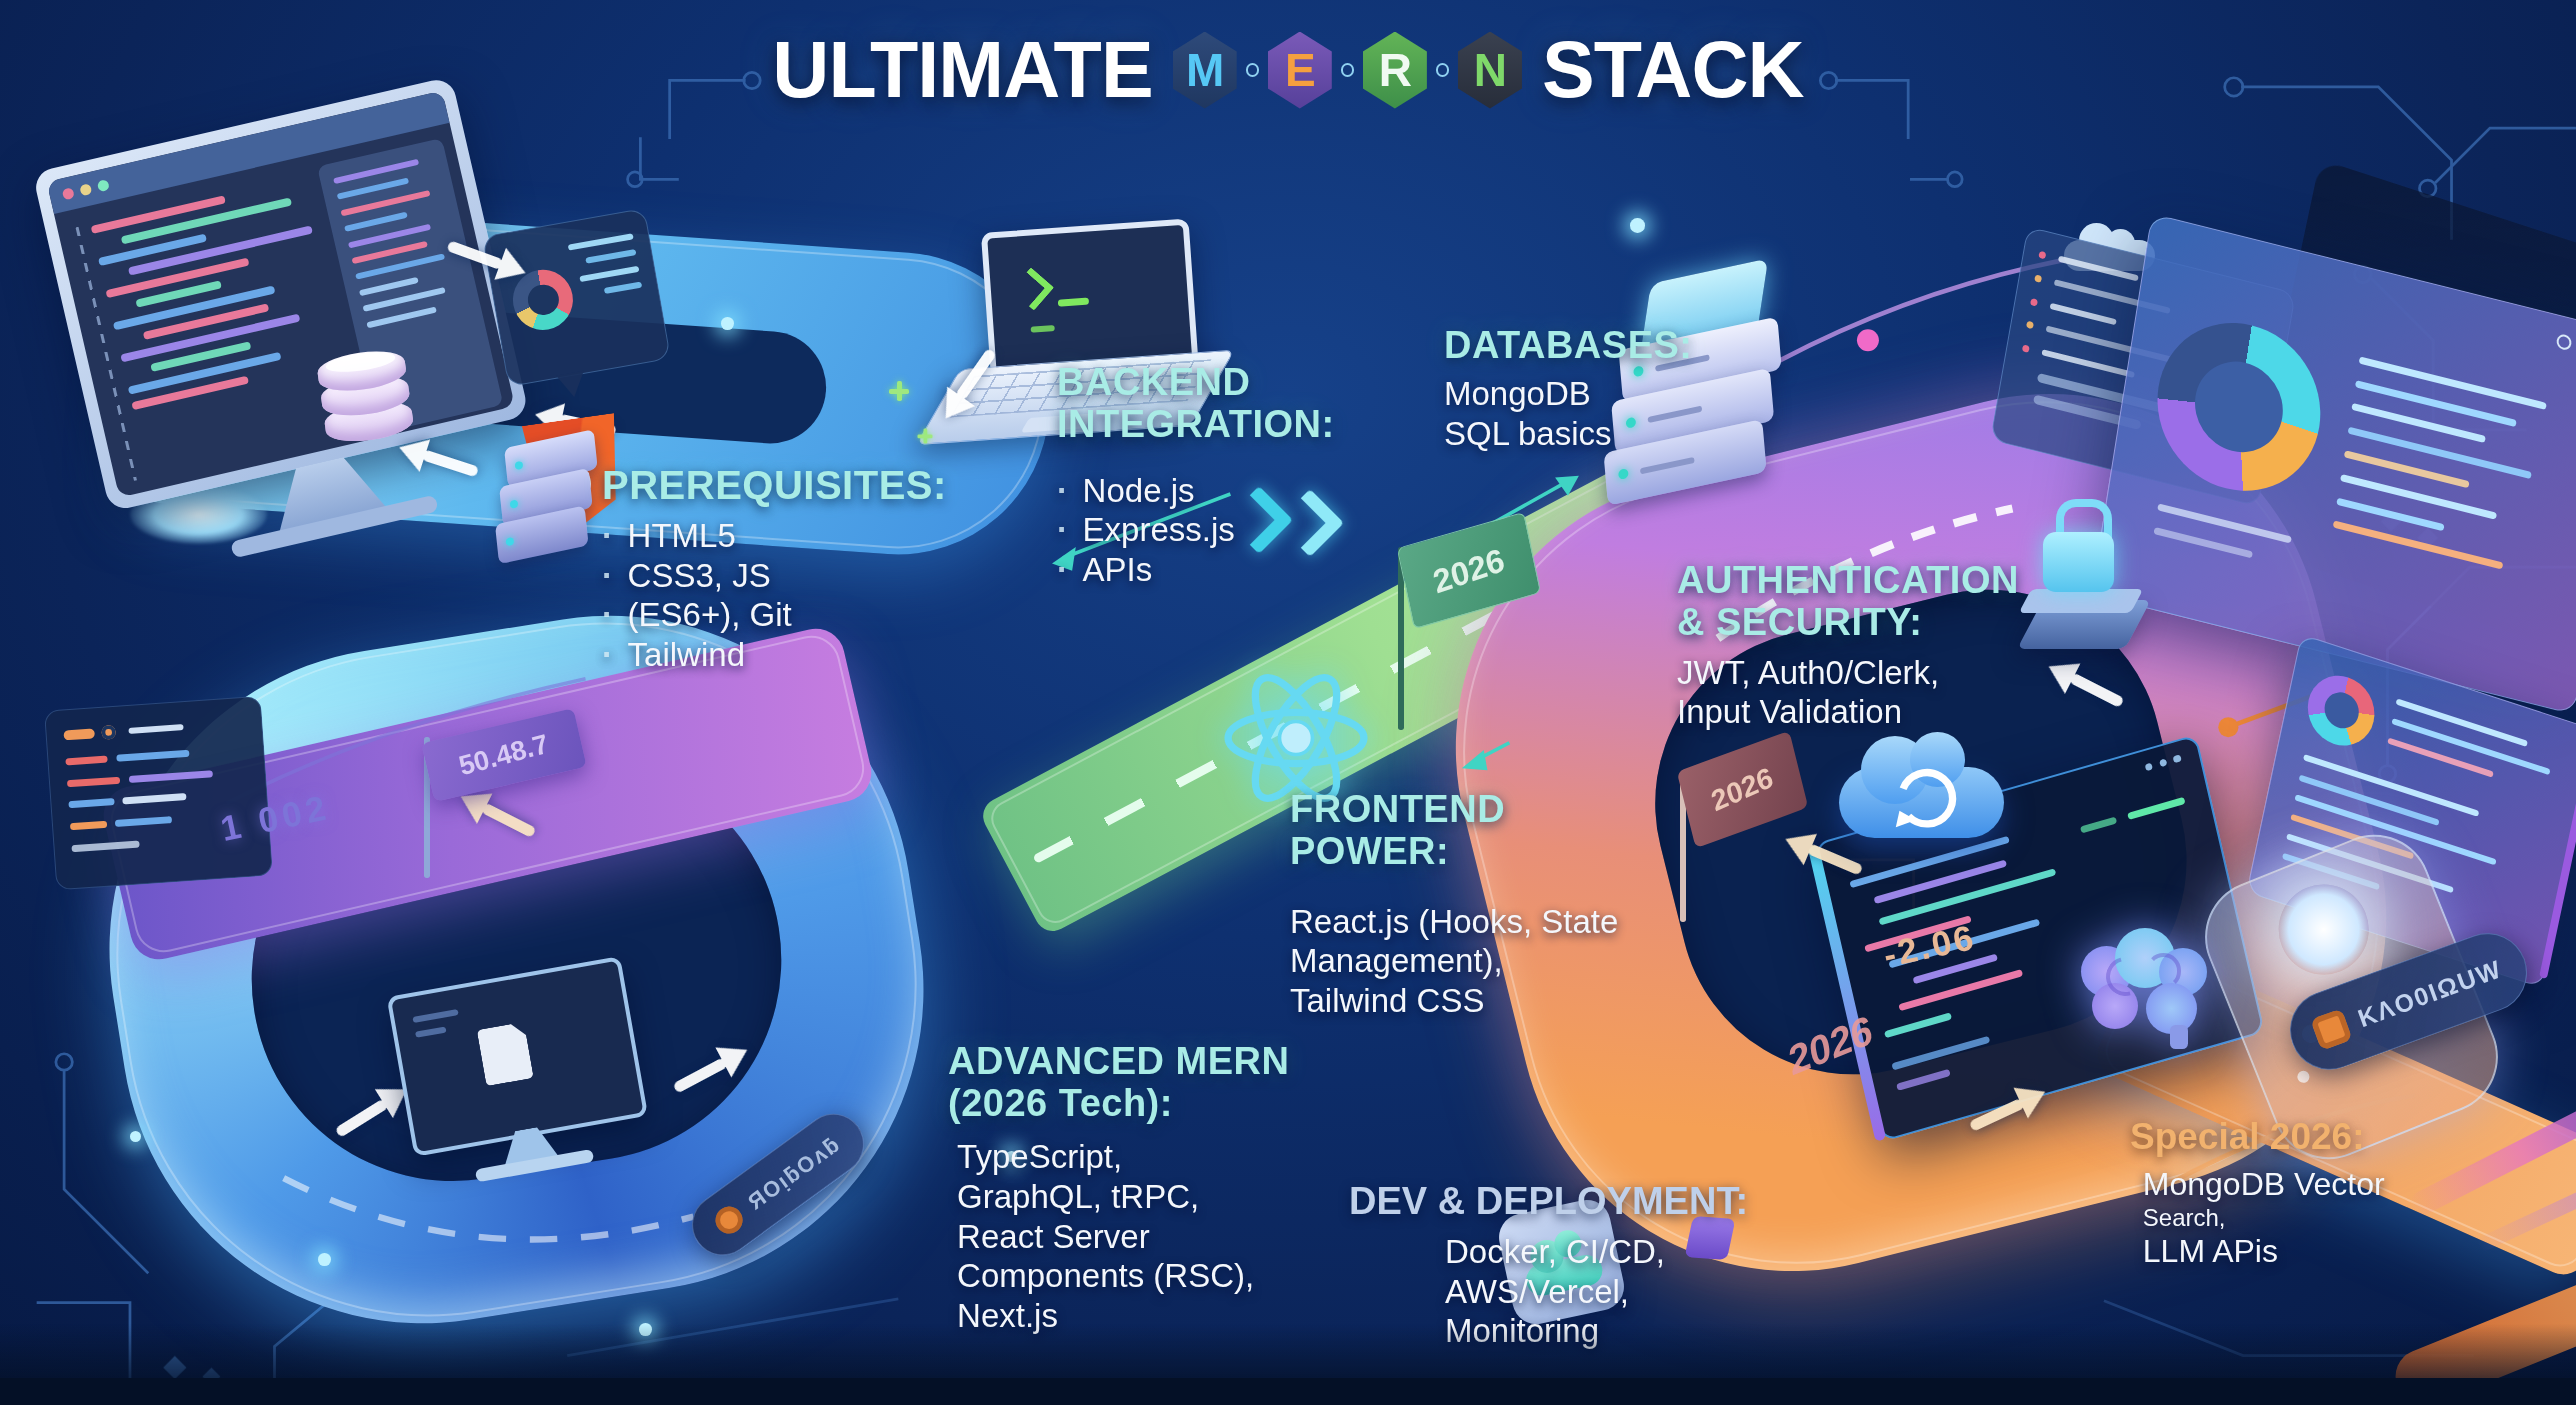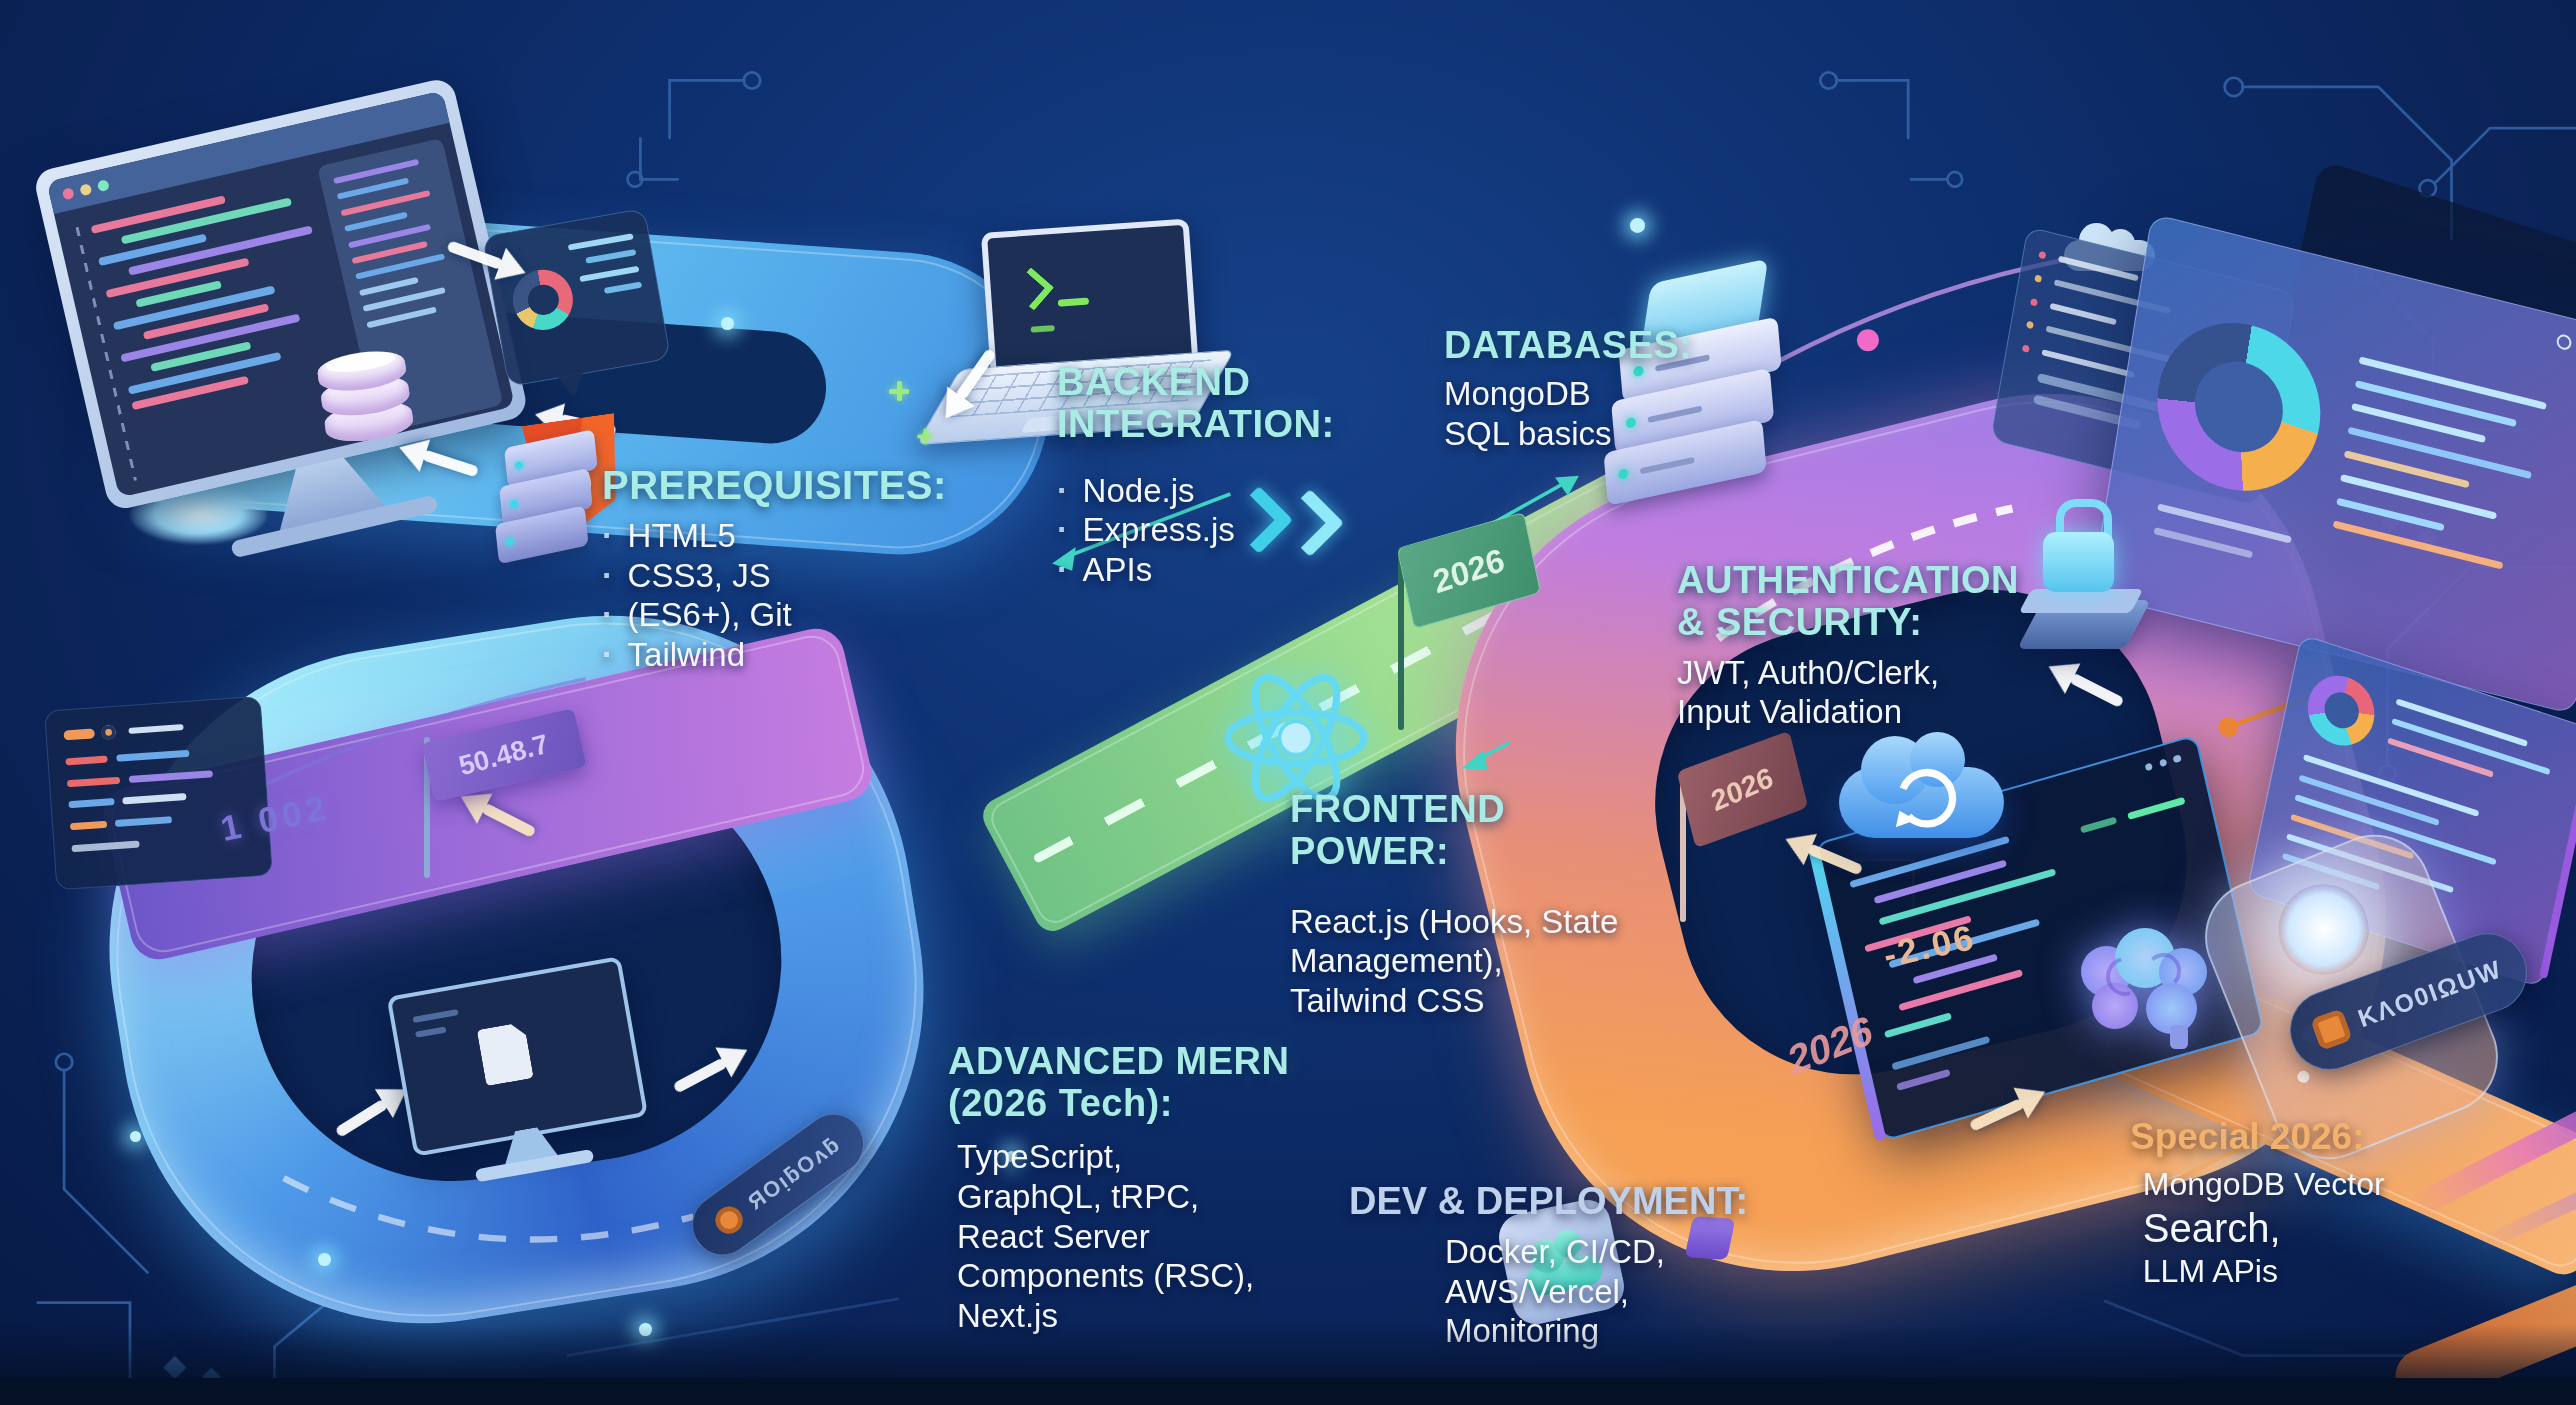--- a/index.html
+++ b/index.html
@@ -595,22 +595,41 @@
 <div class="tblock" style="left:1349px;top:1180px">
   <div class="hsteel">DEV &amp; DEPLOYMENT:</div>
   <div class="bodyln" style="margin-top:9.1px;margin-left:96px">Docker, CI/CD,</div>
   <div class="bodyln" style="margin-left:96px">AWS/Vercel,</div>
   <div class="bodyln" style="margin-left:96px">Monitoring</div>
 </div>
 
 <div class="tblock" style="left:2130px;top:1116px">
   <div class="korange">Special 2026:</div>
   <div class="bodyln" style="margin-top:7.3px;margin-left:12.8px;font-size:32px">MongoDB Vector</div>
-  <div class="bodyln" style="margin-left:12.8px;font-size:40px">Search,</div>
+  <div class="bodyln" style="margin-left:12.8px;font-size:24px">Search,</div>
   <div class="bodyln" style="margin-left:12.8px;font-size:32px">LLM APis</div>
 </div>
 
 <div class="title">
+  <div class="tl">
+    <span>ULTIMATE</span>
+    <span class="hex hexM">
+        <span>M</span>
+      </span>
+    <span class="conn"></span>
+    <span class="hex hexE">
+        <span>E</span>
+      </span>
+    <span class="conn"></span>
+    <span class="hex hexR">
+        <span>R</span>
+      </span>
+    <span class="conn"></span>
+    <span class="hex hexN">
+        <span>N</span>
+      </span>
+    <span>STACK</span>
+  </div>
 </div>
 
 <div class="p" style="left:0;bottom:0;width:2576px;height:27.4px;background:#041026;z-index:10"></div>
 <div class="p" style="left:0;bottom:25.6px;width:2576px;height:55px;background:linear-gradient(rgba(4,16,38,0),rgba(4,16,38,.7));z-index:10"></div>
 
 
 </body></html>

